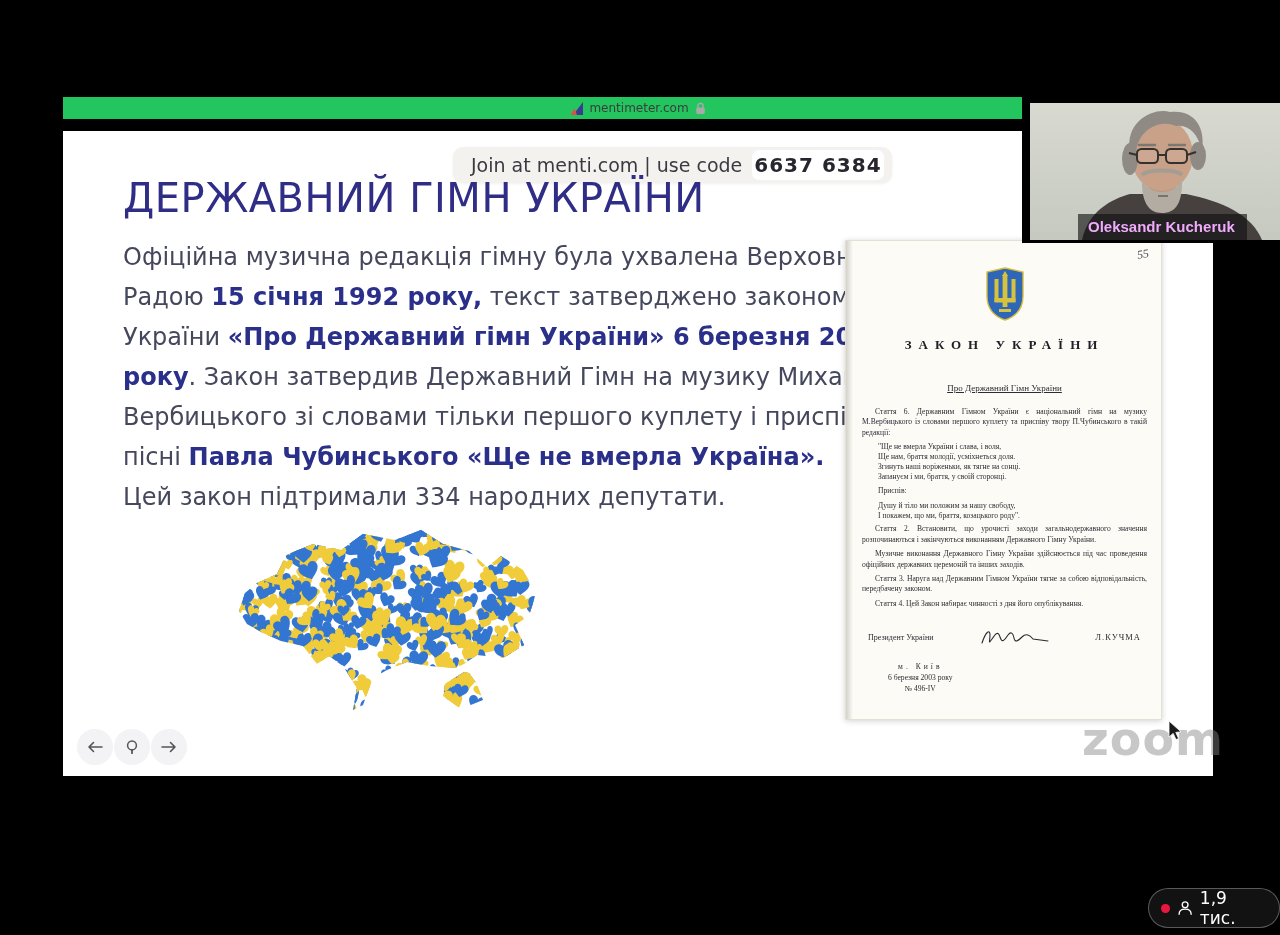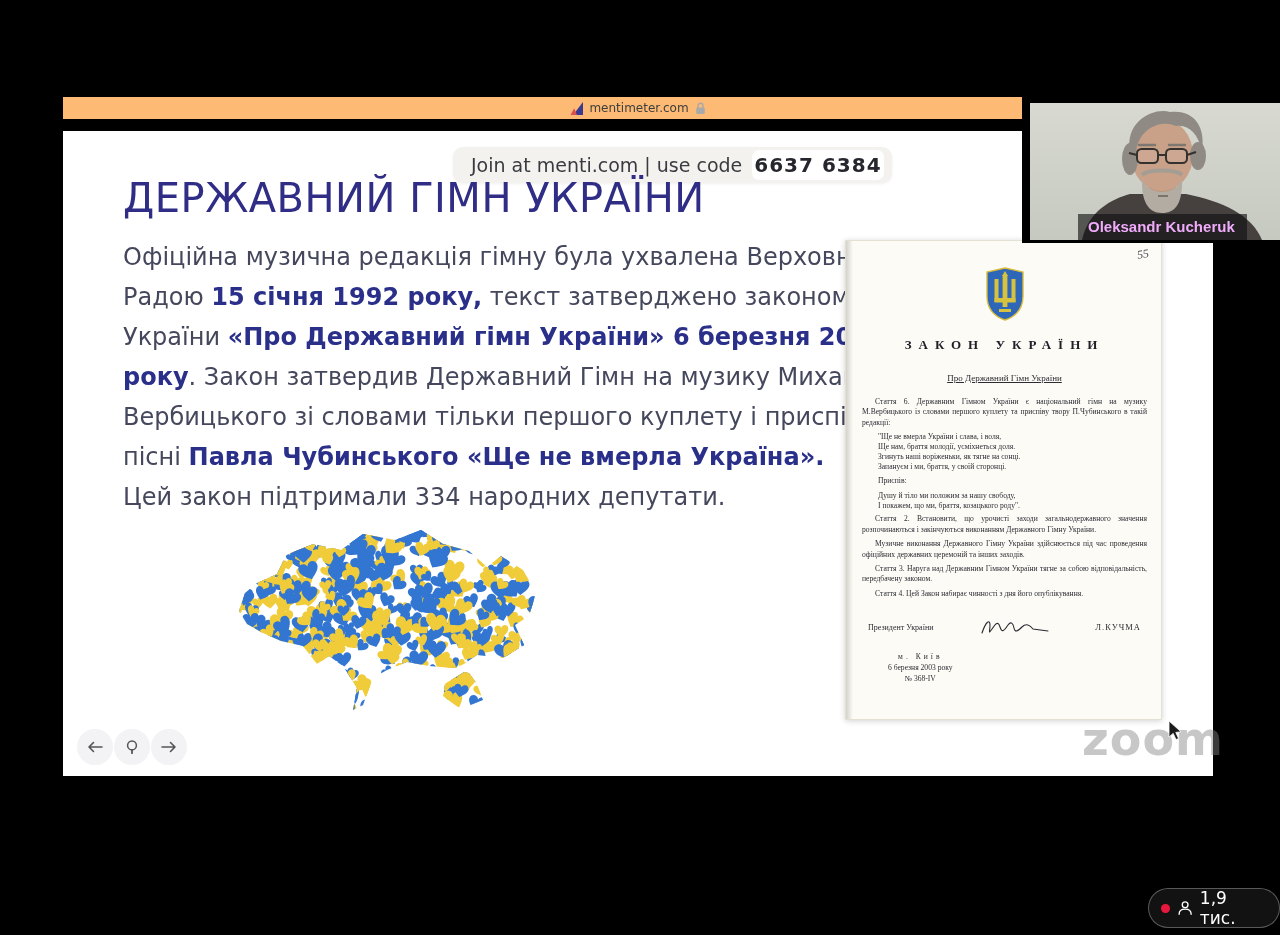--- a/index.html
+++ b/index.html
@@ -1,20 +1,20 @@
 <!DOCTYPE html>
 <html style="--title: #2f2d85; --body: #45485c; --bold: #2a2f8a; --live: #e8173d;"><head>
 <meta charset="utf-8">
 <style>
   html,body{margin:0;padding:0;background:#000;}
   .stage{position:relative;width:1280px;height:935px;background:#000;overflow:hidden;
          font-family:"DejaVu Sans","Liberation Sans",sans-serif;}
   
   .screen{position:absolute;left:63px;top:97px;width:1150px;height:679px;}
-  .browser-bar{position:absolute;left:0;top:0;width:100%;height:22px;background:#fdba74;
+  .browser-bar{position:absolute;left:0;top:0;width:100%;height:22px;background:#22c55e;
     display:flex;align-items:center;justify-content:center;gap:6px;font-size:12px;color:#3d3d3d;}
   .slide{position:absolute;left:0;top:34px;width:1150px;height:645px;background:#fff;overflow:hidden;}
   
   .join-pill{position:absolute;left:390px;top:16px;height:36px;display:flex;align-items:center;
     background:#f3f2ef;border-radius:10px;padding:0 8px 0 18px;font-size:19px;color:#3a3a42;
     box-shadow:0 1px 3px rgba(0,0,0,0.06);}
   .join-code{background:#fff;border-radius:7px;margin-left:10px;padding:3px 2px;font-weight:bold;
     font-size:20px;color:#26262e;letter-spacing:1px;}
   
   .title{position:absolute;left:60px;top:44px;margin:0;font-size:40px;font-weight:normal;
@@ -31,21 +31,21 @@
   
   .doc{position:absolute;left:782px;top:109px;width:315px;height:478px;background:#fcfbf6;
     border:1px solid #e4e0d4;box-shadow:0 1px 6px rgba(0,0,0,0.18);
     font-family:"Liberation Serif","DejaVu Serif",serif;color:#2c2c34;}
   .doc::before{content:"";position:absolute;left:0;top:0;bottom:0;width:7px;
     background:linear-gradient(90deg,rgba(90,85,70,0.25),rgba(90,85,70,0));}
   .doc-inner{position:absolute;left:16px;right:14px;top:6px;}
   .page-num{position:absolute;top:6px;right:12px;font-style:italic;font-size:12px;color:#4c4c58;transform:rotate(-10deg);}
   .emblem{display:block;margin:20px auto 0;}
   .law-heading{text-align:center;font-weight:bold;font-size:13px;letter-spacing:7px;margin-top:16px;color:#1f1f26;}
-  .law-sub{text-align:center;font-size:9px;text-decoration:underline;margin-top:20px;}
+  .law-sub{text-align:center;font-size:9px;text-decoration:underline;margin-top:30px;}
   .doc-body{margin-top:14px;font-size:7.6px;line-height:10.4px;}
   .doc-body p{margin:4px 0;}
   .doc-body p.p{text-indent:13px;text-align:justify;}
   .doc-body p.verse{margin:0 0 0 16px;line-height:9.8px;}
   .doc-body p.label{margin:5px 0 4px 16px;}
   .sig-row{display:flex;align-items:center;justify-content:space-between;margin-top:16px;padding:0 6px;}
   .sig-left{font-size:8px;}
   .sig-right{font-size:8.5px;letter-spacing:1px;}
   .issued{margin:12px 0 0 26px;text-align:center;display:inline-block;font-size:7.6px;line-height:11px;}
   .issued .place{letter-spacing:3px;}
@@ -1015,21 +1015,21 @@
           <div class="sig-row">
             <span class="sig-left">Президент України</span>
             <svg width="72" height="24" viewBox="0 0 72 24">
               <path d="M4 18 C8 6 12 4 12 10 C12 16 10 20 14 14 C18 8 20 6 22 12 C24 18 26 16 30 10 C33 6 35 8 36 13 C37 18 40 16 44 12 C48 8 52 10 55 14 L70 16" fill="none" stroke="#2a2a33" stroke-width="1.1" stroke-linecap="round"></path>
             </svg>
             <span class="sig-right">Л.КУЧМА</span>
           </div>
           <div class="issued">
             <div class="place">м. Київ</div>
             <div>6 березня 2003 року</div>
-            <div>№ 368-IV</div>
+            <div>№ 496-IV</div>
           </div>
         </div>
       </div>
     </div>
   </div>
 
   <div class="watermark">zoom</div>
 
   <div class="webcam">
     <div class="webcam-video">

